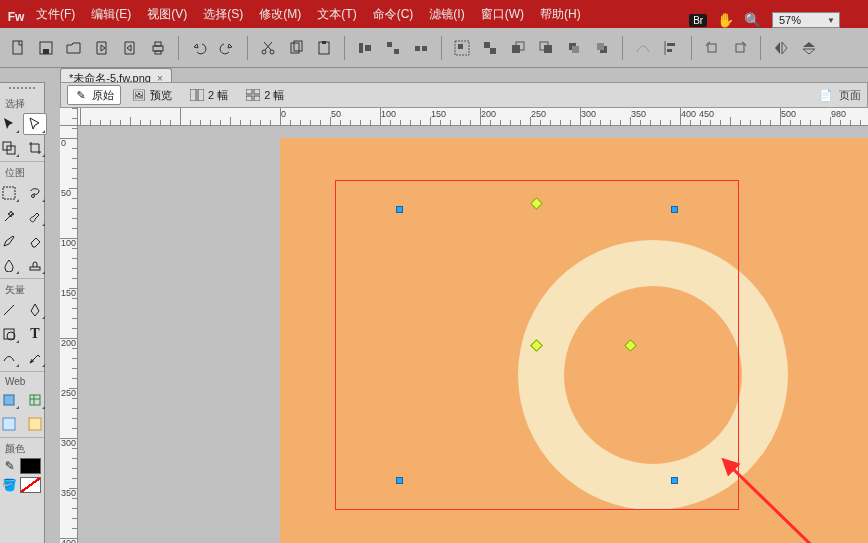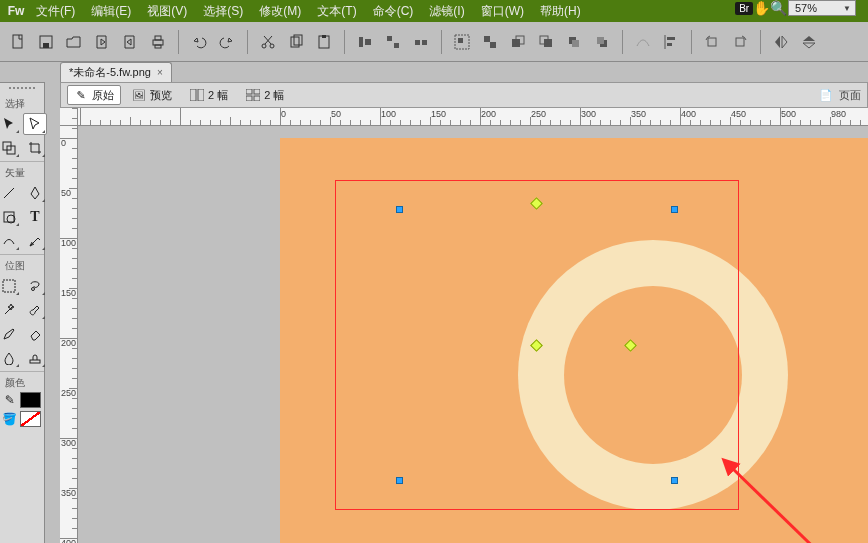--- a/index.html
+++ b/index.html
@@ -1,22 +1,22 @@
 <!DOCTYPE html>
 <html><head>
 <meta charset="utf-8">
 <style>
   * { box-sizing: border-box; margin: 0; padding: 0; font-family: "Microsoft YaHei", Arial, sans-serif; }
   body { width: 868px; height: 543px; background: #bfbfbf; overflow: hidden; font-size: 12px; color: #222; }
 
   
-  .menubar { height: 22px; background: #4d7c0f; display: flex; align-items: flex-start; padding-left: 4px; gap: 0; }
+  .menubar { height: 28px; background: #b91c1c; display: flex; align-items: flex-end; padding-left: 4px; gap: 0; }
   .menubar .logo { width: 24px; height: 22px; display:flex; align-items:center; justify-content:center; color:#e8e8e8; font-weight:bold; font-size:12px; }
   .menubar .menu-item { color: #e8e8e8; font-size: 12px; padding: 0 8px; height: 100%; display:flex; align-items:center; cursor:default; }
-  .menubar .right { margin-left: auto; display:flex; align-items:center; padding-right:12px;}
+  .menubar .right { margin-left: auto; display:flex; align-items:center; gap:10px; padding-right:28px;}
   .menubar .right .br { background:#1a1a1a; color:#fff; font-size:10px; padding:1px 4px; border-radius:2px;}
   .menubar .right .glyph { color:#d0d0d0; font-size:14px; }
   .menubar .zoom { background:#e8e8e8; border:1px solid #888; width:68px; height:16px; font-size:11px; display:flex; align-items:center; justify-content:space-between; padding:0 4px 0 6px; color:#222; }
   .menubar .zoom .tri { font-size:8px; color:#444; }
 
   
   .optbar { height: 40px; background: #bfbfbf; border-bottom:1px solid #8a8a8a; display:flex; align-items:center; padding:0 8px; gap:8px; }
   .optbar .tb-btn { width:20px; height:20px; display:flex; align-items:center; justify-content:center; color:#333; }
   .optbar .sep { width:1px; height:24px; background:#8a8a8a; margin:0 2px; }
   .tb-svg { width:16px; height:16px; }
@@ -335,20 +335,73 @@
       <div class="lp-tool">
           <svg width="14" height="14">
             <path d="M3 1v10h10M1 3h10v10" fill="none" stroke="#222"></path>
           </svg>
           <span class="tri"></span>
         </div>
     </div>
   </div>
 
   <div class="lp-section">
+    <div class="lp-title">位图</div>
+    <div class="lp-grid">
+      <div class="lp-tool">
+          <svg width="14" height="14">
+            <rect x="1" y="1" width="12" height="12" fill="none" stroke="#222" stroke-dasharray="2 1"></rect>
+          </svg>
+          <span class="tri"></span>
+        </div>
+      <div class="lp-tool">
+          <svg width="14" height="14">
+            <path d="M3 5c0-3 8-3 8 0s-5 5-5 2" fill="none" stroke="#222"></path>
+            <circle cx="5" cy="10" r="1.5" fill="none" stroke="#222"></circle>
+          </svg>
+          <span class="tri"></span>
+        </div>
+      <div class="lp-tool">
+          <svg width="14" height="14">
+            <path d="M3 11l8-8M9 1l1 2 2 1-2 1-1 2-1-2-2-1 2-1z" fill="none" stroke="#222"></path>
+          </svg>
+        </div>
+      <div class="lp-tool">
+          <svg width="14" height="14">
+            <path d="M3 11c2 2 4 0 4-2l4-4-2-2-4 4c-2 0-4 2-2 4z" fill="none" stroke="#222"></path>
+          </svg>
+          <span class="tri"></span>
+        </div>
+      <div class="lp-tool">
+          <svg width="14" height="14">
+            <path d="M2 12l2-5 7-5 1 1-5 7-5 2z" fill="none" stroke="#222"></path>
+          </svg>
+        </div>
+      <div class="lp-tool">
+          <svg width="14" height="14">
+            <path d="M3 9l5-5 4 4-5 5H5z" fill="none" stroke="#222"></path>
+          </svg>
+        </div>
+      <div class="lp-tool">
+          <svg width="14" height="14">
+            <path d="M7 2c3 4 4 6 4 8a4 4 0 1 1-8 0c0-2 1-4 4-8z" fill="none" stroke="#222"></path>
+          </svg>
+          <span class="tri"></span>
+        </div>
+      <div class="lp-tool">
+          <svg width="14" height="14">
+            <rect x="2" y="9" width="10" height="3" fill="none" stroke="#222"></rect>
+            <path d="M5 9V6a2 2 0 1 1 4 0v3" fill="none" stroke="#222"></path>
+          </svg>
+          <span class="tri"></span>
+        </div>
+    </div>
+  </div>
+
+  <div class="lp-section">
     <div class="lp-title">矢量</div>
     <div class="lp-grid">
       <div class="lp-tool">
           <svg width="14" height="14">
             <line x1="2" y1="12" x2="12" y2="2" stroke="#222"></line>
           </svg>
         </div>
       <div class="lp-tool">
           <svg width="14" height="14">
             <path d="M7 1l4 7-4 5-4-5z" fill="none" stroke="#222"></path>
@@ -374,72 +427,47 @@
       <div class="lp-tool">
           <svg width="14" height="14">
             <path d="M2 12L10 4l2 2M4 8l-2 4 4-2" fill="none" stroke="#222"></path>
           </svg>
           <span class="tri"></span>
         </div>
     </div>
   </div>
 
   <div class="lp-section">
-    <div class="lp-title">位图</div>
+    <div class="lp-title">Web</div>
     <div class="lp-grid">
       <div class="lp-tool">
           <svg width="14" height="14">
-            <rect x="1" y="1" width="12" height="12" fill="none" stroke="#222" stroke-dasharray="2 1"></rect>
-          </svg>
-          <span class="tri"></span>
-        </div>
-      <div class="lp-tool">
-          <svg width="14" height="14">
-            <path d="M3 5c0-3 8-3 8 0s-5 5-5 2" fill="none" stroke="#222"></path>
-            <circle cx="5" cy="10" r="1.5" fill="none" stroke="#222"></circle>
-          </svg>
-          <span class="tri"></span>
-        </div>
-      <div class="lp-tool">
-          <svg width="14" height="14">
-            <path d="M3 11l8-8M9 1l1 2 2 1-2 1-1 2-1-2-2-1 2-1z" fill="none" stroke="#222"></path>
-          </svg>
-        </div>
-      <div class="lp-tool">
-          <svg width="14" height="14">
-            <path d="M3 11c2 2 4 0 4-2l4-4-2-2-4 4c-2 0-4 2-2 4z" fill="none" stroke="#222"></path>
-          </svg>
-          <span class="tri"></span>
-        </div>
-      <div class="lp-tool">
-          <svg width="14" height="14">
-            <path d="M2 12l2-5 7-5 1 1-5 7-5 2z" fill="none" stroke="#222"></path>
-          </svg>
-        </div>
-      <div class="lp-tool">
-          <svg width="14" height="14">
-            <path d="M3 9l5-5 4 4-5 5H5z" fill="none" stroke="#222"></path>
-          </svg>
-        </div>
-      <div class="lp-tool">
-          <svg width="14" height="14">
-            <path d="M7 2c3 4 4 6 4 8a4 4 0 1 1-8 0c0-2 1-4 4-8z" fill="none" stroke="#222"></path>
-          </svg>
-          <span class="tri"></span>
-        </div>
-      <div class="lp-tool">
-          <svg width="14" height="14">
-            <rect x="2" y="9" width="10" height="3" fill="none" stroke="#222"></rect>
-            <path d="M5 9V6a2 2 0 1 1 4 0v3" fill="none" stroke="#222"></path>
-          </svg>
-          <span class="tri"></span>
-        </div>
-    </div>
-  </div>
-
+            <rect x="2" y="2" width="10" height="10" fill="#7fb7e8" stroke="#2a6aa8"></rect>
+          </svg>
+          <span class="tri"></span>
+        </div>
+      <div class="lp-tool">
+          <svg width="14" height="14">
+            <path d="M2 6h10M6 2v10" stroke="#2a8a3a"></path>
+            <rect x="2" y="2" width="10" height="10" fill="none" stroke="#2a8a3a"></rect>
+          </svg>
+          <span class="tri"></span>
+        </div>
+      <div class="lp-tool">
+          <svg width="14" height="14">
+            <rect x="1" y="1" width="12" height="12" fill="#cfe7ff" stroke="#5590c8"></rect>
+          </svg>
+        </div>
+      <div class="lp-tool">
+          <svg width="14" height="14">
+            <rect x="1" y="1" width="12" height="12" fill="#ffe7a8" stroke="#c89a30"></rect>
+          </svg>
+        </div>
+    </div>
+  </div>
 
   <div class="lp-section" style="border-bottom:none">
     <div class="lp-title">颜色</div>
     <div class="pencil-sw">
       <span class="mini-ico">✎</span>
       <div class="sw black"></div>
     </div>
     <div class="bucket-sw" style="margin-top:3px">
       <span class="mini-ico">🪣</span>
       <div class="sw none"></div>
@@ -531,21 +559,21 @@
       <div class="tick minor" style="left: 782px;"></div>
       <div class="lbl" style="left: 202px;">0</div>
       <div class="lbl" style="left: 252px;">50</div>
       <div class="lbl" style="left: 302px;">100</div>
       <div class="lbl" style="left: 352px;">150</div>
       <div class="lbl" style="left: 402px;">200</div>
       <div class="lbl" style="left: 452px;">250</div>
       <div class="lbl" style="left: 502px;">300</div>
       <div class="lbl" style="left: 552px;">350</div>
       <div class="lbl" style="left: 602px;">400</div>
-      <div class="lbl" style="left: 652px;">450</div>
+      <div class="lbl" style="left: 620px;">450</div>
       <div class="lbl" style="left: 702px;">500</div>
       <div class="lbl" style="left: 752px;">980</div>
     </div>
   <div class="ruler-v" id="rv">
       <div class="tick minor" style="top: -18px;"></div>
       <div class="tick minor" style="top: -8px;"></div>
       <div class="tick minor" style="top: 2px;"></div>
       <div class="tick" style="top: 12px;"></div>
       <div class="tick minor" style="top: 22px;"></div>
       <div class="tick minor" style="top: 32px;"></div>

